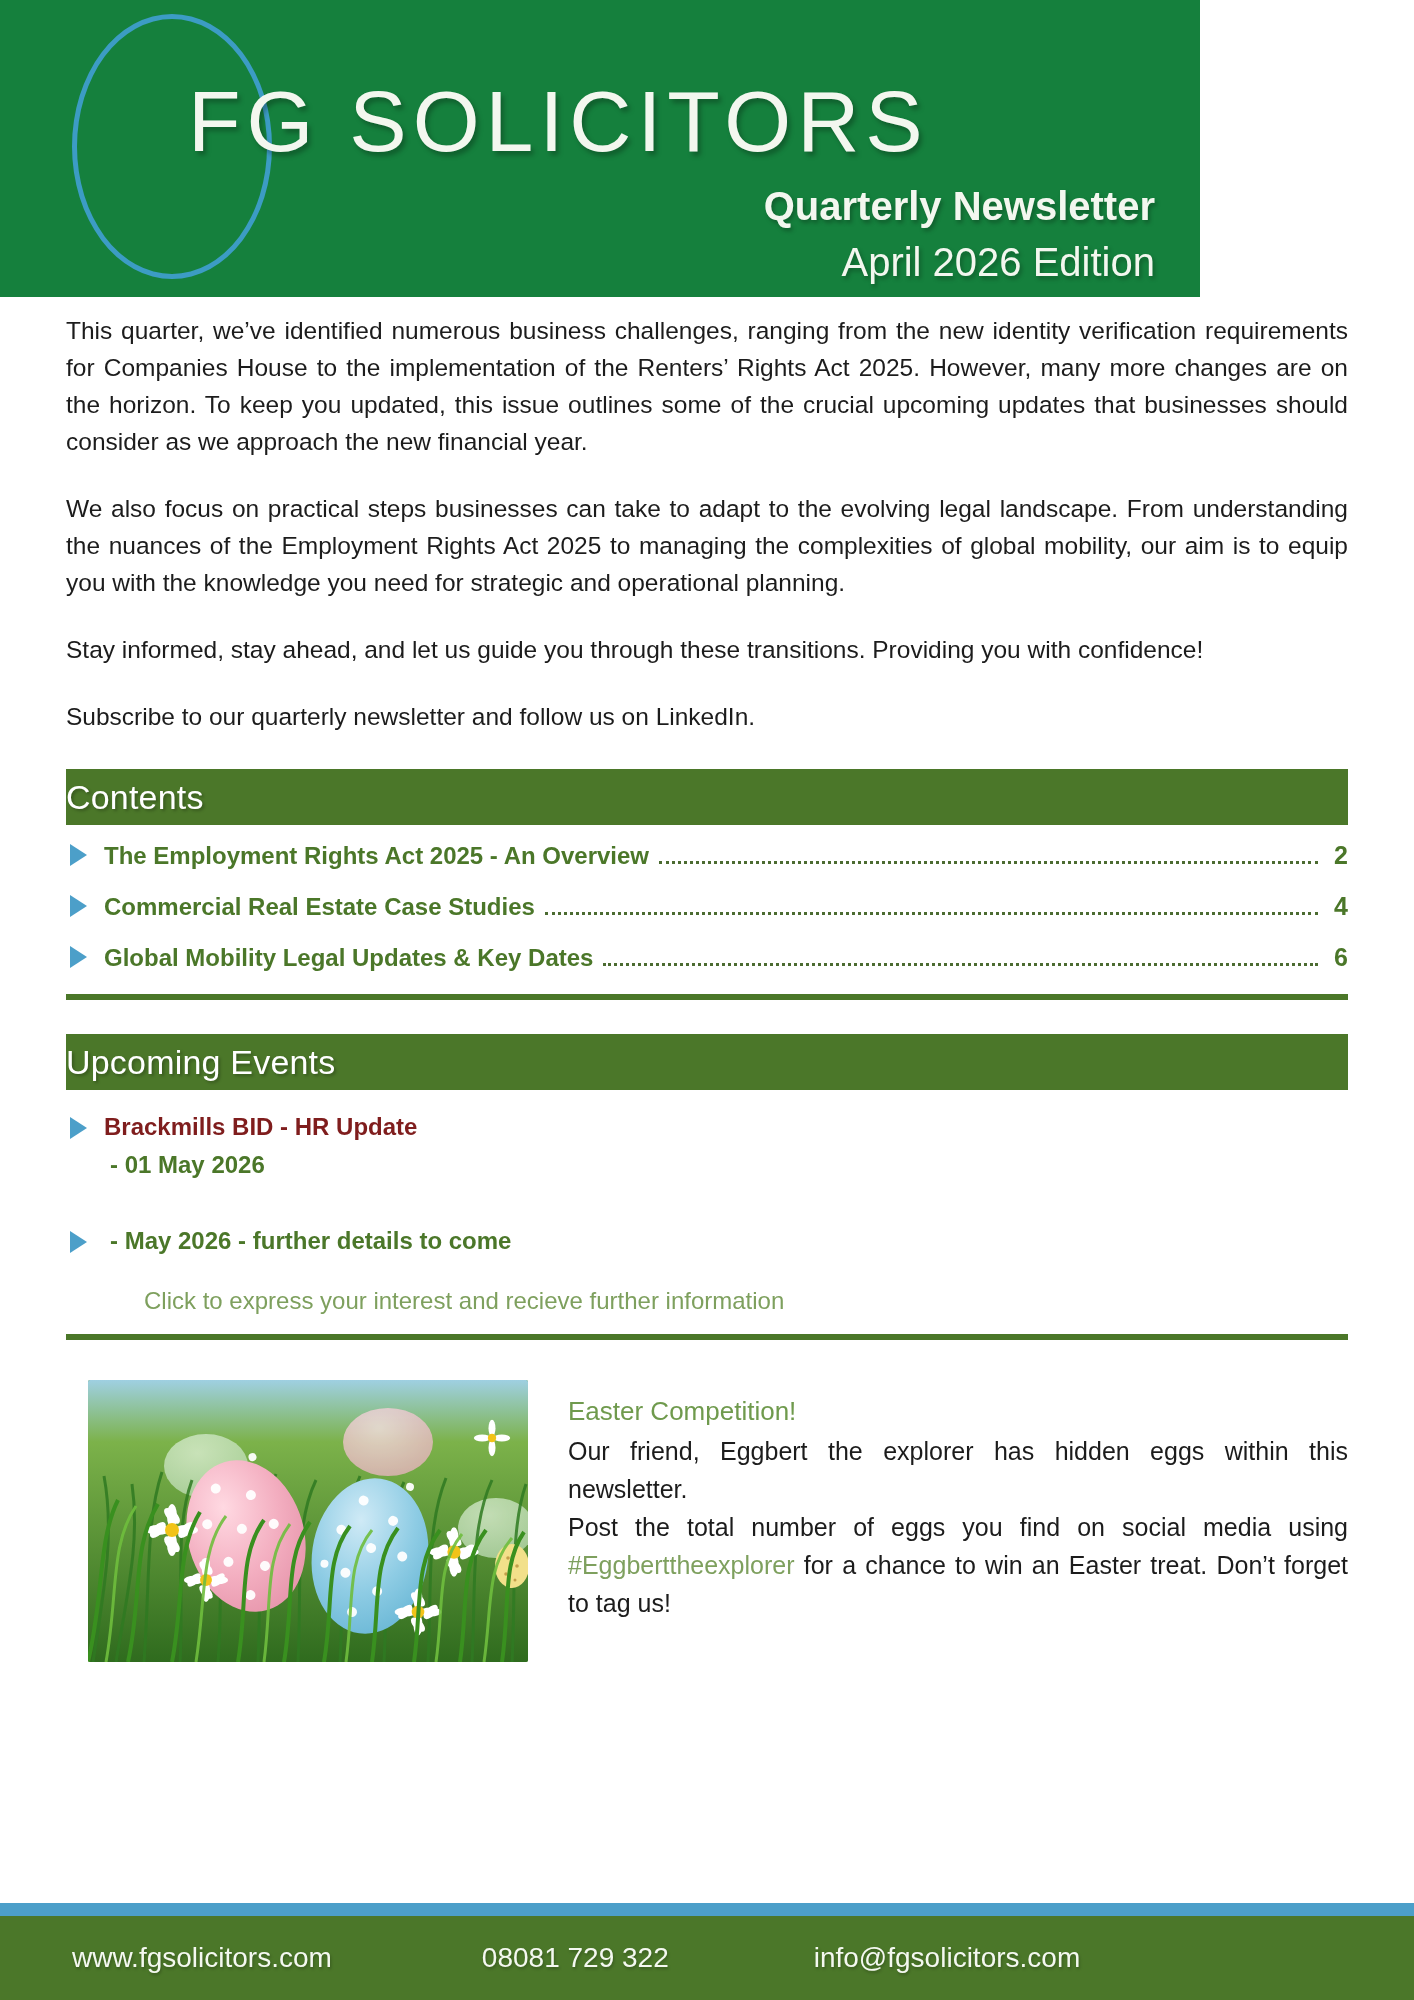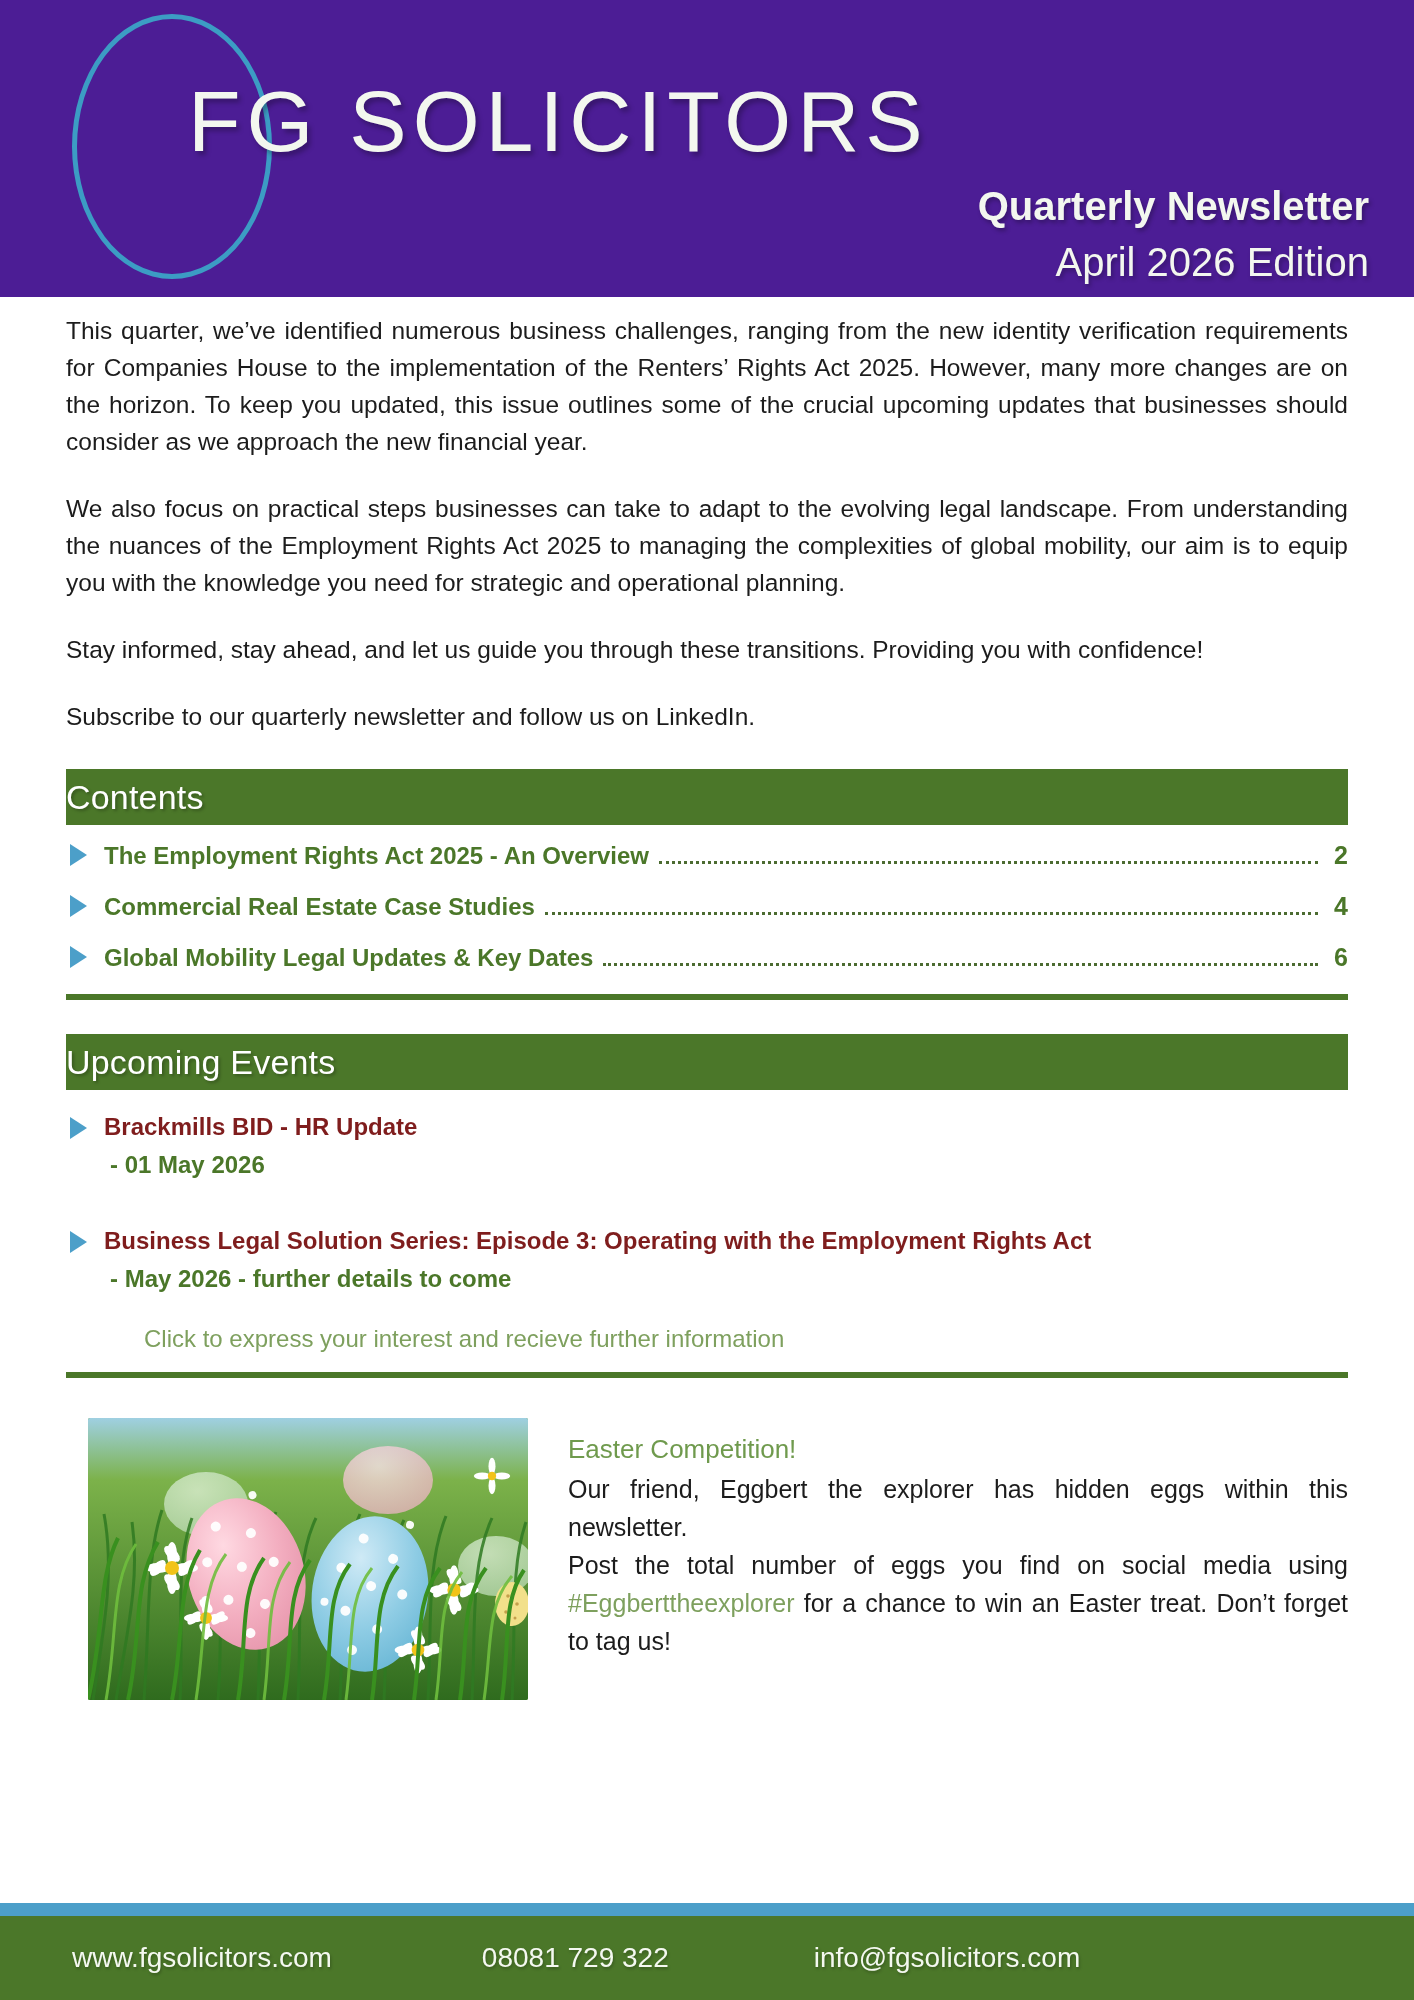--- a/index.html
+++ b/index.html
@@ -14,23 +14,23 @@
     position: relative;
     width: 1414px;
     height: 2000px;
     background: #ffffff;
     overflow: hidden;
   }
 
   
   .header {
     position: relative;
-    width: 1414px;
+    width: 1200px;
     height: 297px;
-    background: #4c1d95;
+    background: #15803d;
     overflow: hidden;
   }
   .logo-ellipse {
     position: absolute;
     left: 72px;
     top: 14px;
     width: 200px;
     height: 265px;
     border: 5px solid #3c9cc4;
     border-radius: 50%;
@@ -323,21 +323,20 @@
           <div class="event-title">Brackmills BID - HR Update</div>
           <div class="event-date">- 01 May 2026</div>
         </div>
       </div>
 
       <div class="event-gap"></div>
 
       <div class="event">
         <span class="tri"></span>
         <div class="event-body">
-          <div class="event-title">Business Legal Solution Series: Episode 3: Operating with the Employment Rights Act</div>
           <div class="event-date">- May 2026 - further details to come</div>
           <div class="event-note">Click to express your interest and recieve further information</div>
         </div>
       </div>
     </div>
 
     <div class="divider"></div>
 
     <div class="comp">
       <div class="comp-img">

